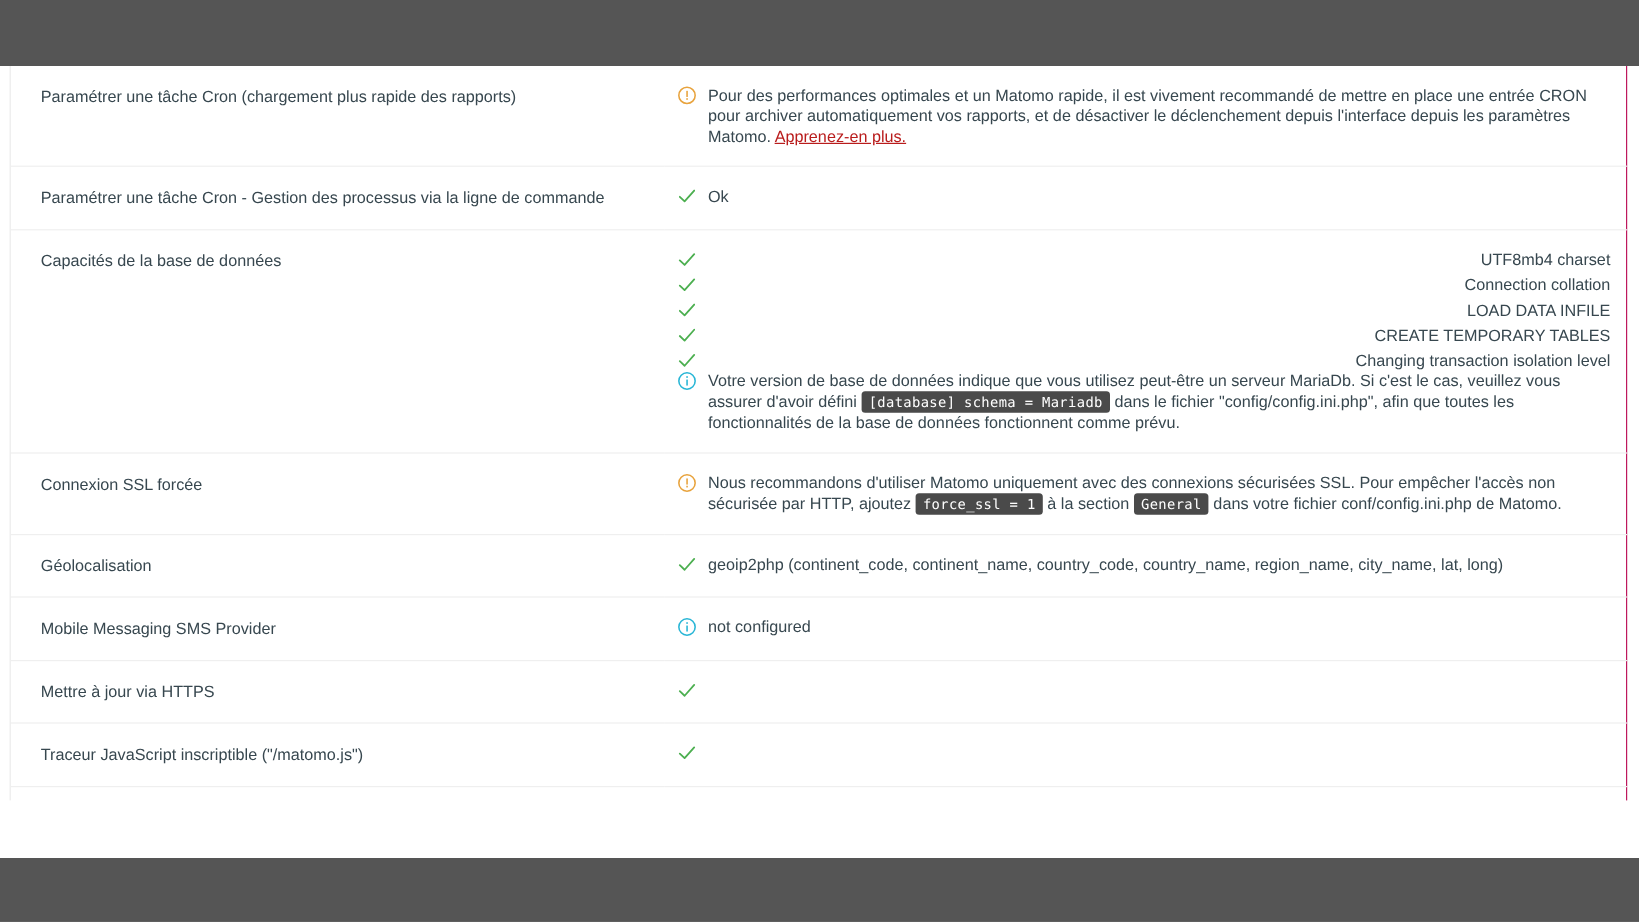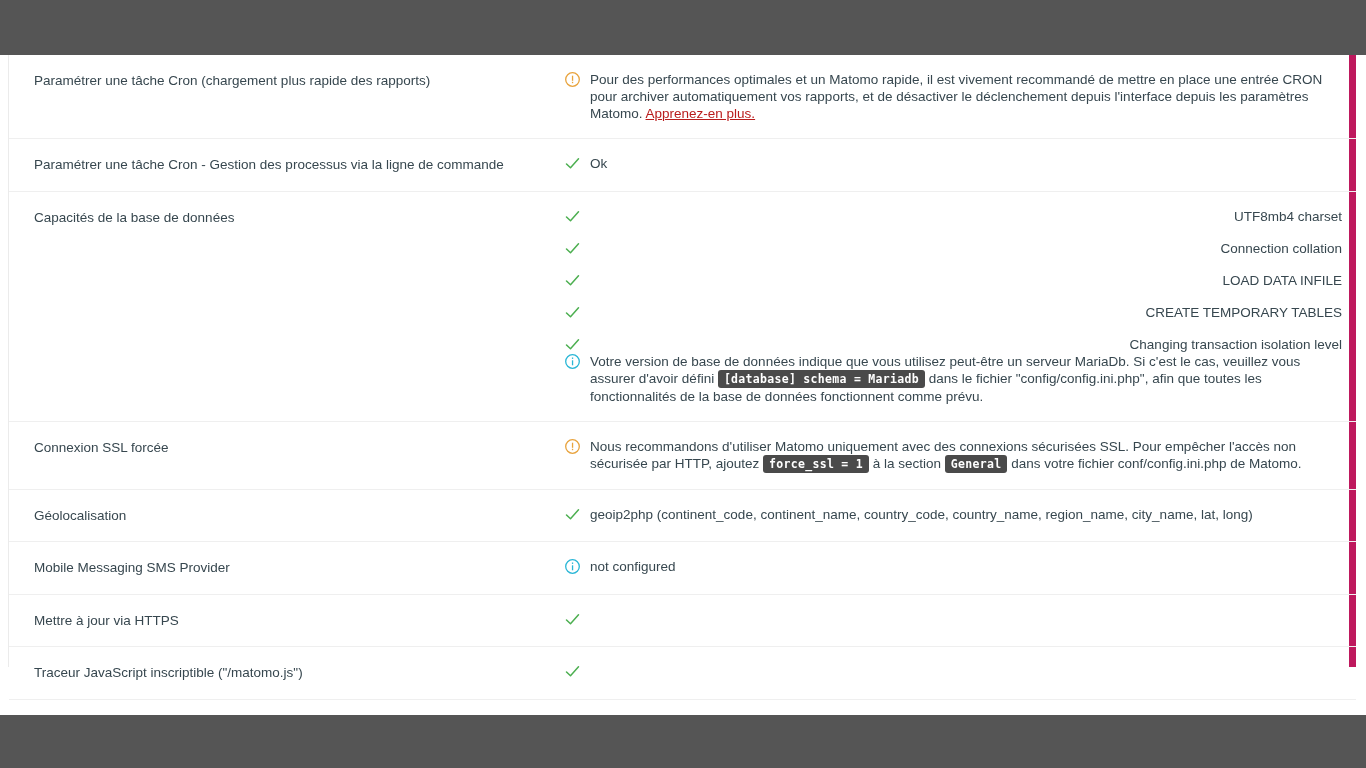--- a/index.html
+++ b/index.html
@@ -33,21 +33,21 @@
     width: 1366px; height: 660px;
     background: #ffffff;
     overflow: hidden;
   }
   #page-inner {
     position: absolute;
     left: 8px; top: 0;
     width: 1348px; height: 612px;
     background: #ffffff;
     border-left: 1px solid #ebebeb;
-    border-right: 7px solid #be185d;
+    border-right: 1px solid #be185d;
   }
   .syscheck-table {
     width: 1347px;
     border-collapse: collapse;
     table-layout: fixed;
   }
   .syscheck-row { border-bottom: 1px solid #efefef; }
   .syscheck-row:last-child { border-bottom: 1px solid #efefef; }
   .cell-label {
     width: 545px;
@@ -67,21 +67,21 @@
   }
   
   .item {
     display: block;
     position: relative;
     padding-left: 36px;
     margin: 0 0 0 0;
     line-height: 17px;
     min-height: 17px;
   }
-  .item + .item { margin-top: 15px; }
+  .item + .item { margin-top: 4px; }
   .ico {
     position: absolute;
     left: 10px; top: 0px;
     width: 17px; height: 17px;
     display: inline-block;
     line-height: 17px;
   }
   .ico svg { display: block; }
   .itxt { display: inline; }
 
@@ -92,21 +92,20 @@
   }
   code.chip {
     background: #4a4a4a;
     color: #ffffff;
     font-family: "DejaVu Sans Mono", "Liberation Mono", monospace;
     font-size: 11.5px;
     padding: 2px 6px 2px 6px;
     border-radius: 3px;
     white-space: nowrap;
     letter-spacing: 0.3px;
-    font-weight: bold;
   }
   .multi .item { padding-left: 36px; text-align: right; }
   .para { padding-left: 36px; position: relative; line-height: 17px; }
 </style>
 </head>
 <body>
 
 <div id="viewport">
 
   <div id="topbar"></div>

